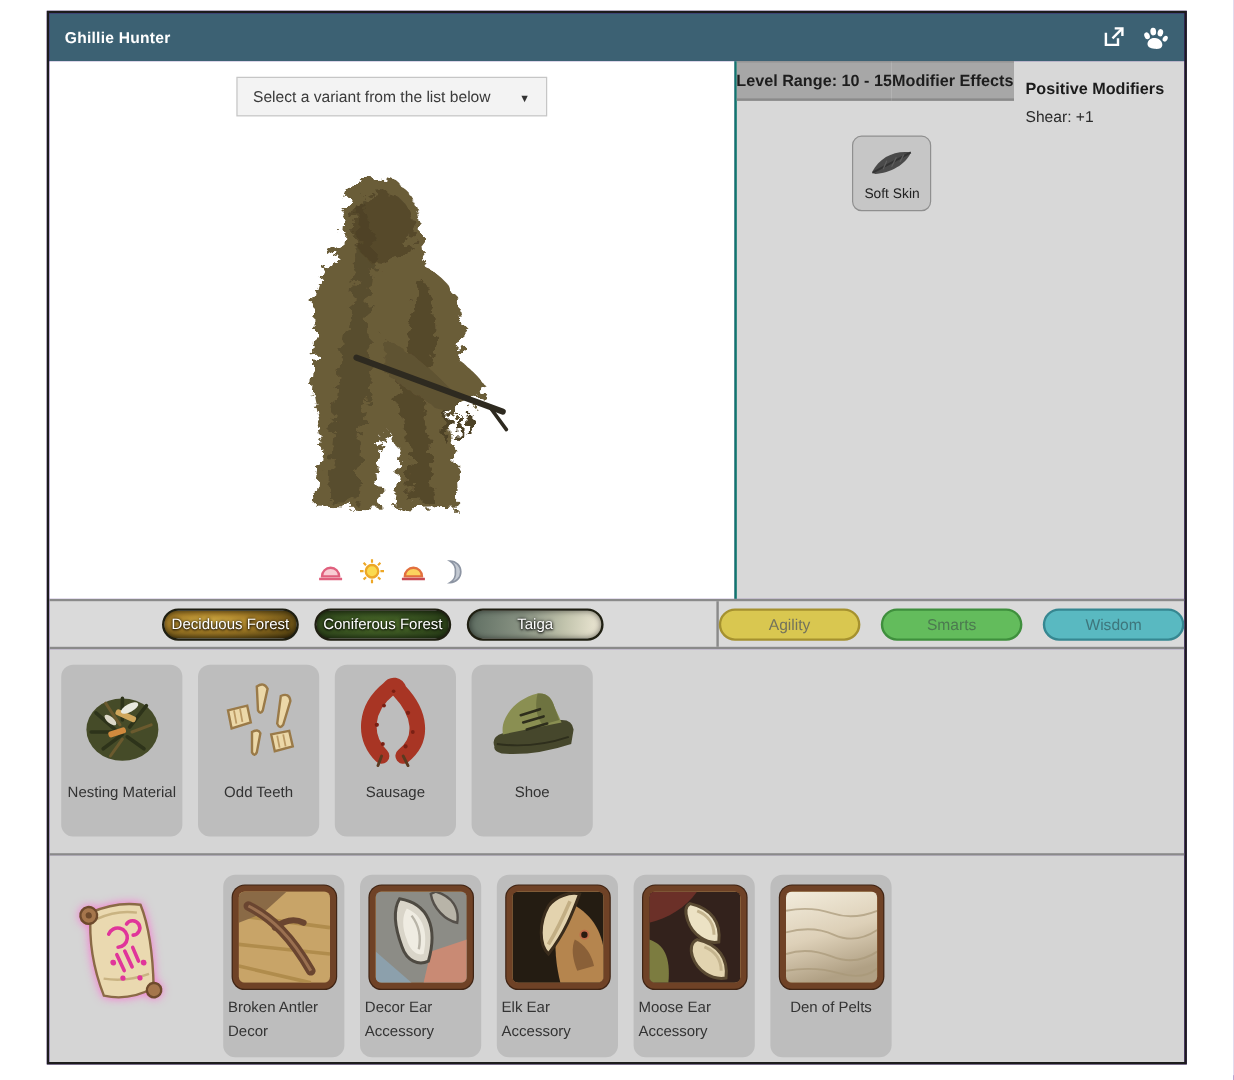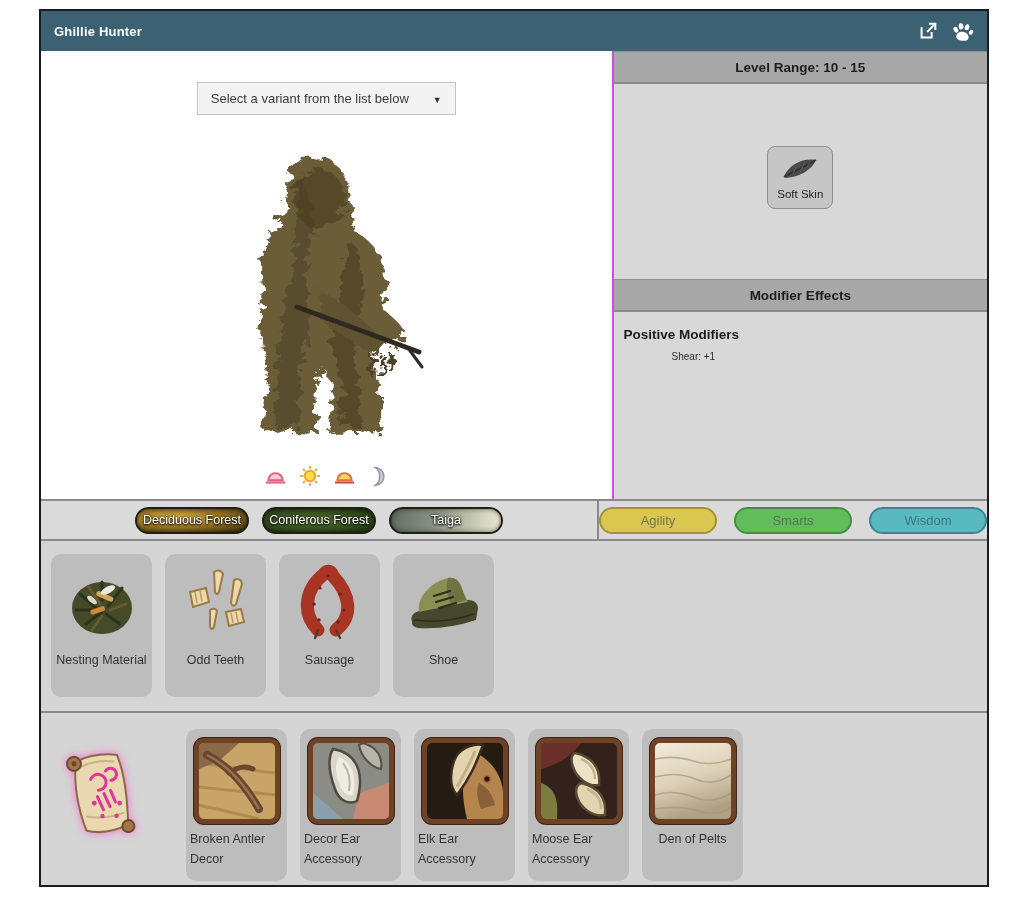--- a/index.html
+++ b/index.html
@@ -8,38 +8,38 @@
 
   
   .topbar { height:40px; background:#3c6173; display:flex; align-items:center; justify-content:space-between; padding:0 13px; }
   .topbar-title { color:#ffffff; font-weight:bold; font-size:13px; letter-spacing:.2px; }
   .topbar-icons { display:flex; gap:11px; align-items:center; }
   .topbar-icons svg { display:block; cursor:pointer; }
 
   
   .main-row { display:flex; height:448px; }
   .left-panel { width:608px; background:#fff; display:flex; flex-direction:column; align-items:center; }
-  .variant-select { margin-top:31px; background:#f3f3f3; border:1px solid #c6c6c6; color:#3a3a3a;
+  .variant-select { margin-top:13px; background:#f3f3f3; border:1px solid #c6c6c6; color:#3a3a3a;
     font-size:13px; padding:8px 13px; display:flex; gap:24px; align-items:center; cursor:pointer;justify-content:center; }
   .caret-down { font-size:9px; color:#333; transform:translateY(1px); }
   .creature-wrap { flex:1; display:flex; align-items:center; justify-content:center; }
   .time-row { display:flex; gap:12px; margin-bottom:12px; align-items:center; }
   .time-row svg { display:block; }
 
-  .right-panel { width:400px; border-left:2px solid #d946ef; background:#d8d8d8; display:flex; flex-direction:column; }
+  .right-panel { width:400px; border-left:2px solid #0f766e; background:#d8d8d8; display:flex; flex-direction:row; }
   .panel-header { height:33px; background:#a7a7a7; border-top:1px solid #8f8f8f; border-bottom:2px solid #8a8a8a;
     display:flex; align-items:center; justify-content:center; font-weight:bold; font-size:13.5px; color:#1d1d1d; }
   .ability-area { height:195px; position:relative; }
   .ability-card { position:absolute; left:50%; transform:translateX(-50%); top:62px; width:66px; height:63px;
     background:#c6c6c6; border:1px solid #8f8f8f; border-radius:8px; display:flex; flex-direction:column;
     align-items:center; justify-content:center; gap:3px; cursor:pointer; }
   .ability-label { font-size:11.5px; color:#222; }
   .modifier-area { flex:1; padding:15px 10px; }
   .modifier-title { font-weight:bold; font-size:13.5px; color:#1b1b1b; margin-bottom:9px; }
-  .modifier-line { font-size:10px; color:#2a2a2a;margin-left:48px; }
+  .modifier-line { font-size:13px; color:#2a2a2a; }
 
   
   .biome-row { display:flex; height:42px; border-top:2px solid #8a8a8a; border-bottom:2px solid #8a8a8a; background:#dadada; }
   .biome-left { width:608px; border-right:2px solid #8a8a8a; display:flex; align-items:center; justify-content:center; gap:13px; }
   .biome-right { flex:1; display:flex; align-items:center; justify-content:center; gap:17px; }
   .biome-pill { width:114px; height:27px; border-radius:14px; border:2px solid #1f1f12; color:#fff; font-size:12.5px;
     display:flex; align-items:center; justify-content:center; cursor:pointer;
     text-shadow:0 1px 2px #000,0 0 3px #000; box-shadow:inset 0 0 5px rgba(0,0,0,.55); }
   .biome-deciduous { background:radial-gradient(ellipse at 35% 40%, #d9b44a 0%, #a87f28 38%, #5f4a14 78%, #302408 100%); }
   .biome-coniferous { background:radial-gradient(ellipse at 45% 50%, #55762e 0%, #3a5522 48%, #1f3012 100%); }

